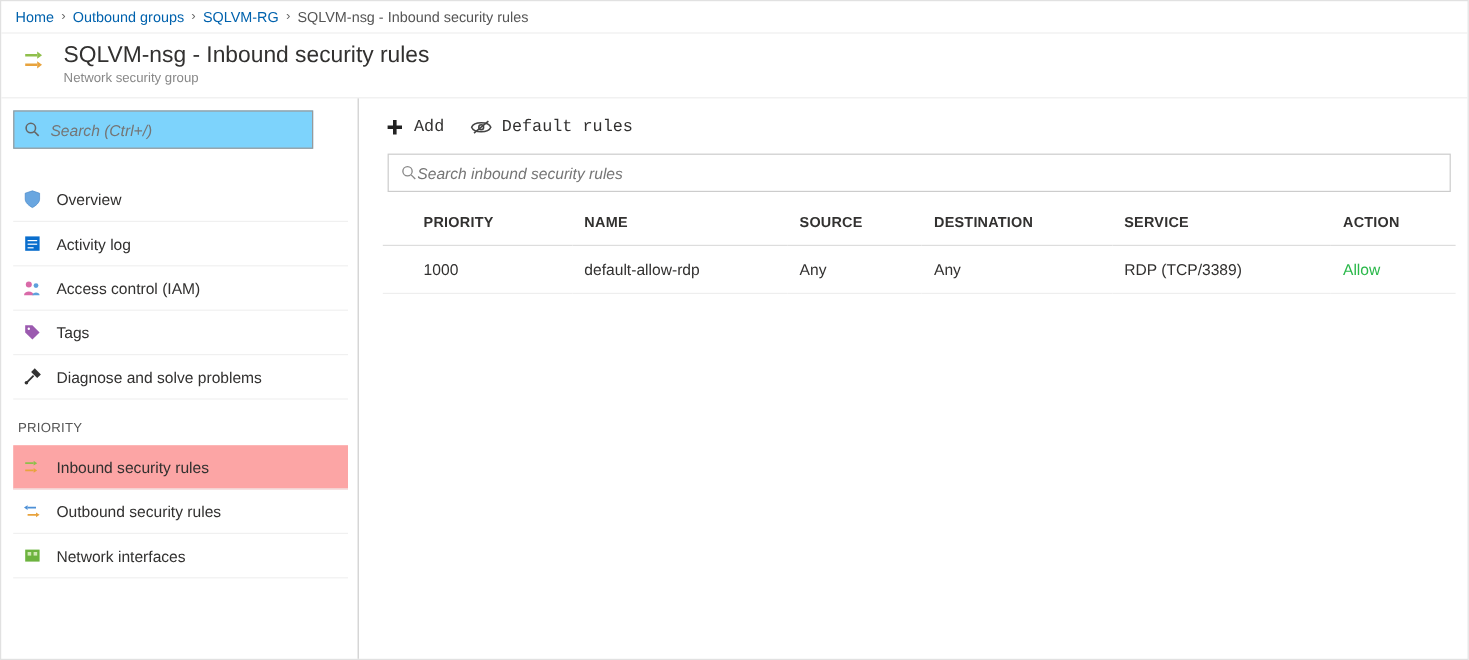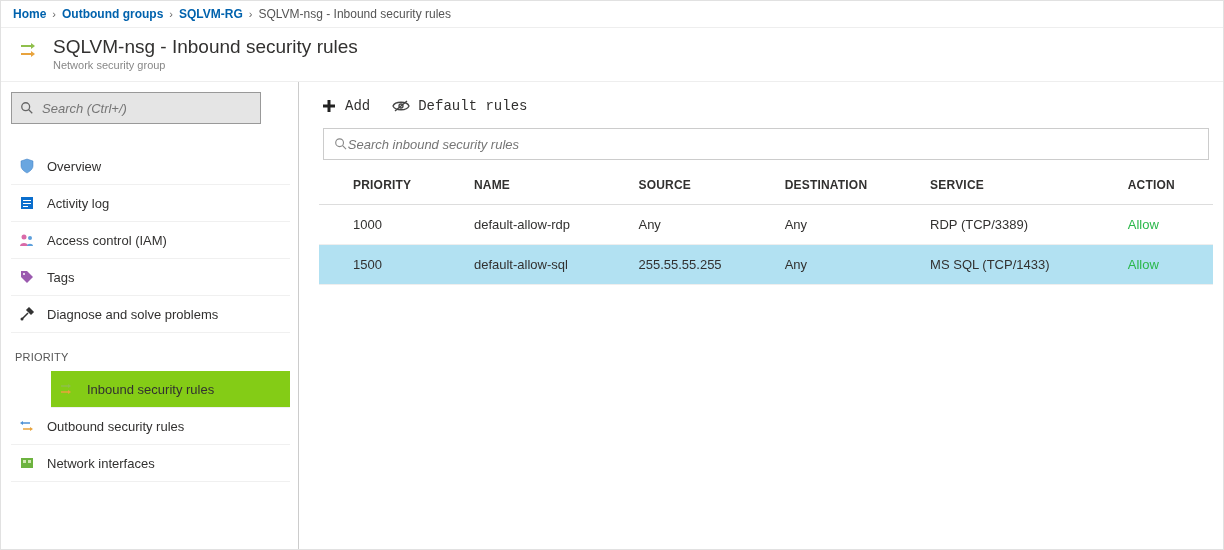--- a/index.html
+++ b/index.html
@@ -14,21 +14,21 @@
     border: 1px solid #e1e1e1;
   }
   .breadcrumb {
     display: flex;
     align-items: center;
     gap: 6px;
     padding: 6px 12px;
     font-size: 12px;
     border-bottom: 1px solid #eee;
   }
-  .breadcrumb a { color: #0062ad; text-decoration: none; cursor: pointer; font-weight: bold; }
+  .breadcrumb a { color: #0062ad; text-decoration: none; cursor: pointer; }
   .breadcrumb .chev { color: #666; font-size: 11px; }
   .breadcrumb .current { color: #555; }
 
   .header {
     display: flex;
     align-items: flex-start;
     gap: 12px;
     padding: 8px 16px 10px 16px;
     border-bottom: 1px solid #eee;
   }
@@ -44,42 +44,42 @@
     overflow-y: auto;
   }
   .search-box {
     border: 1px solid #999;
     width: 250px;
     height: 32px;
     display: flex;
     align-items: center;
     padding: 0 8px;
     margin-bottom: 24px;
-    background: #e5e5e5;
+    background: #7dd3fc;
   }
   .search-box svg { flex-shrink:0; }
   .search-box input {
     border: none; outline: none;
     font-style: italic;
     font-size: 13px;
     color: #666;
     margin-left: 8px;
     width: 100%;
     background: transparent;
   }
   .sidebar-item {
     display: flex;
     align-items: center;
     gap: 12px;
     padding: 10px 8px;
     cursor: pointer;
     border-bottom: 1px solid #f0f0f0;
   }
   .sidebar-item .icon-wrap { width: 16px; height:16px; display:flex; align-items:center; justify-content:center; }
-  .sidebar-item.selected { background: #84cc16; margin-left: 40px; }
+  .sidebar-item.selected { background: #fca5a5; }
   .sidebar-section-title {
     font-size: 11px;
     color: #555;
     padding: 18px 8px 8px 4px;
     letter-spacing: 0.2px;
   }
 
   .main { flex: 1; padding: 12px 10px 10px 20px; }
   .toolbar { display: flex; align-items: center; gap: 22px; padding: 4px 0 14px 2px; font-family: Liberation Mono, monospace; }
   .toolbar-btn { display: flex; align-items: center; gap: 8px; cursor: pointer; }
@@ -279,24 +279,16 @@
       </thead>
       <tbody>
         <tr>
           <td>1000</td>
           <td>default-allow-rdp</td>
           <td>Any</td>
           <td>Any</td>
           <td>RDP (TCP/3389)</td>
           <td class="allow">Allow</td>
         </tr>
-        <tr class="selected">
-          <td>1500</td>
-          <td>default-allow-sql</td>
-          <td>255.55.55.255</td>
-          <td>Any</td>
-          <td>MS SQL (TCP/1433)</td>
-          <td class="allow">Allow</td>
-        </tr>
       </tbody>
     </table>
   </div>
 </div>
 
 </body></html>

